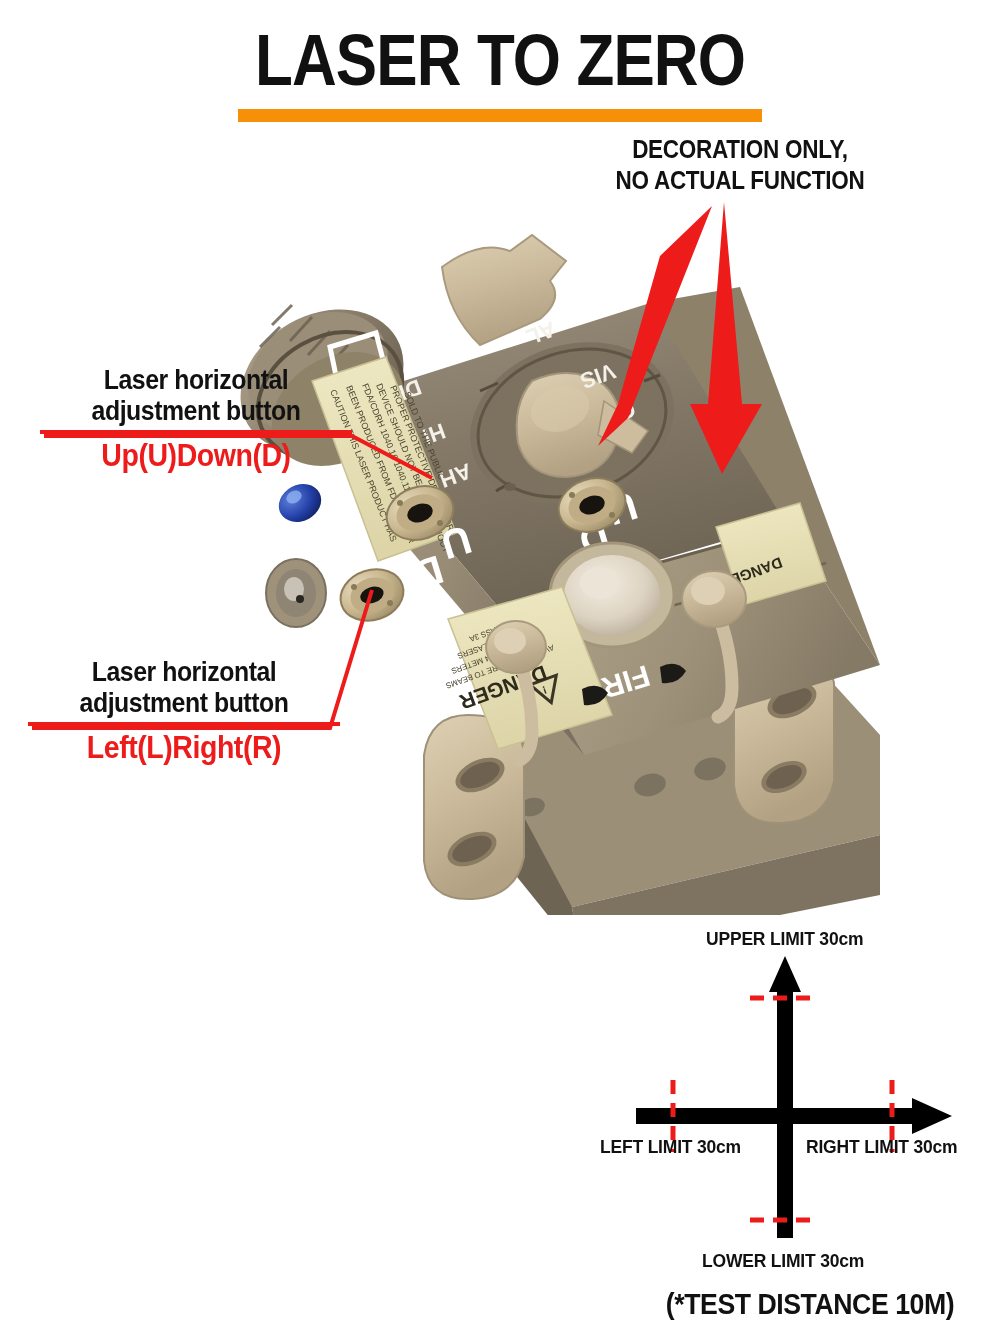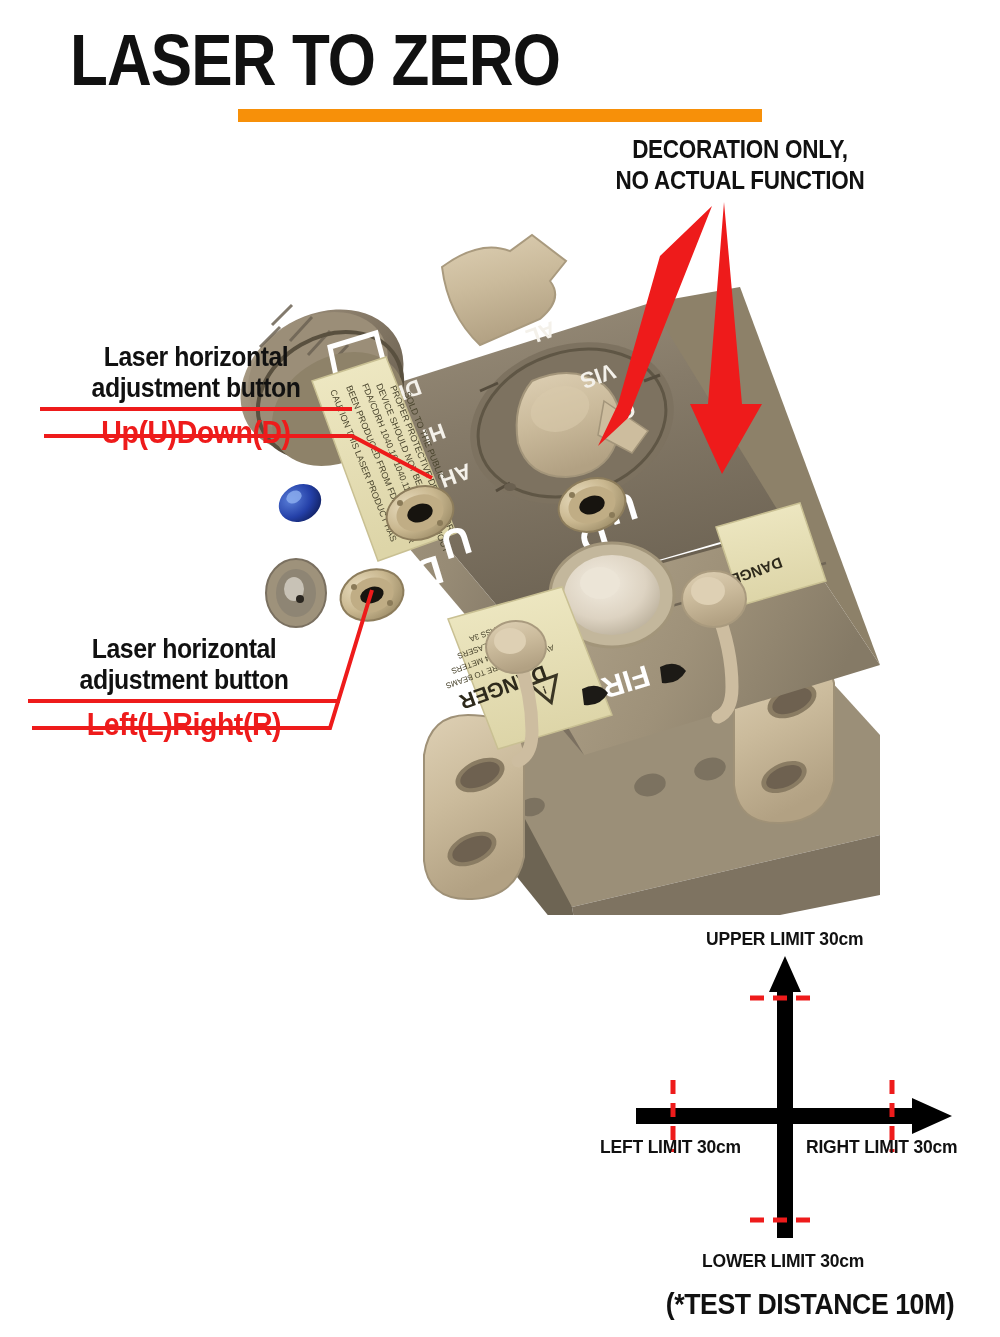--- a/index.html
+++ b/index.html
@@ -4,21 +4,21 @@
 <style>
   * { margin:0; padding:0; box-sizing:border-box; }
   html,body { background:#ffffff; }
   body {
     width:1000px; height:1337px;
     font-family:"Liberation Sans", sans-serif;
     position:relative; overflow:hidden;
   }
 
   
-  #title-block { position:absolute; top:24px; left:0; width:1000px; }
+  #title-block { position:absolute; top:24px; left:0; width:1000px; text-align:center; }
   #title-underline {
     position:absolute; left:238px; top:85px; width:524px; height:13px;
     background:#F79009; z-index:1;
   }
   #title-text {
     position:relative; z-index:2;
     font-size:72px; font-weight:bold; color:#111111;
     letter-spacing:-1px; line-height:1;
     font-family:"Liberation Sans Narrow","Liberation Sans", sans-serif;
     transform:scaleX(0.86); transform-origin:center;
@@ -26,21 +26,21 @@
 
   
   #decoration-callout {
     position:absolute; left:540px; top:134px; width:400px;
     text-align:center; color:#111111; font-weight:bold;
     font-size:25px; line-height:1.22; letter-spacing:-0.3px;
     transform:scaleX(0.9); transform-origin:center top;
   }
 
   
-  .callout { position:absolute; }
+  .callout { position:absolute;margin-top:23px; }
   .callout .head {
     color:#111111; font-weight:bold; font-size:27px;
     line-height:1.16; text-align:center; letter-spacing:-0.5px;
     transform:scaleX(0.92); transform-origin:center top;
   }
   .callout .rule { height:4px; background:#EE1B1B; margin-top:2px; }
   .callout .sub {
     color:#EE1B1B; font-weight:bold; font-size:31px;
     text-align:center; line-height:1.2; margin-top:3px;
     letter-spacing:-0.5px;

